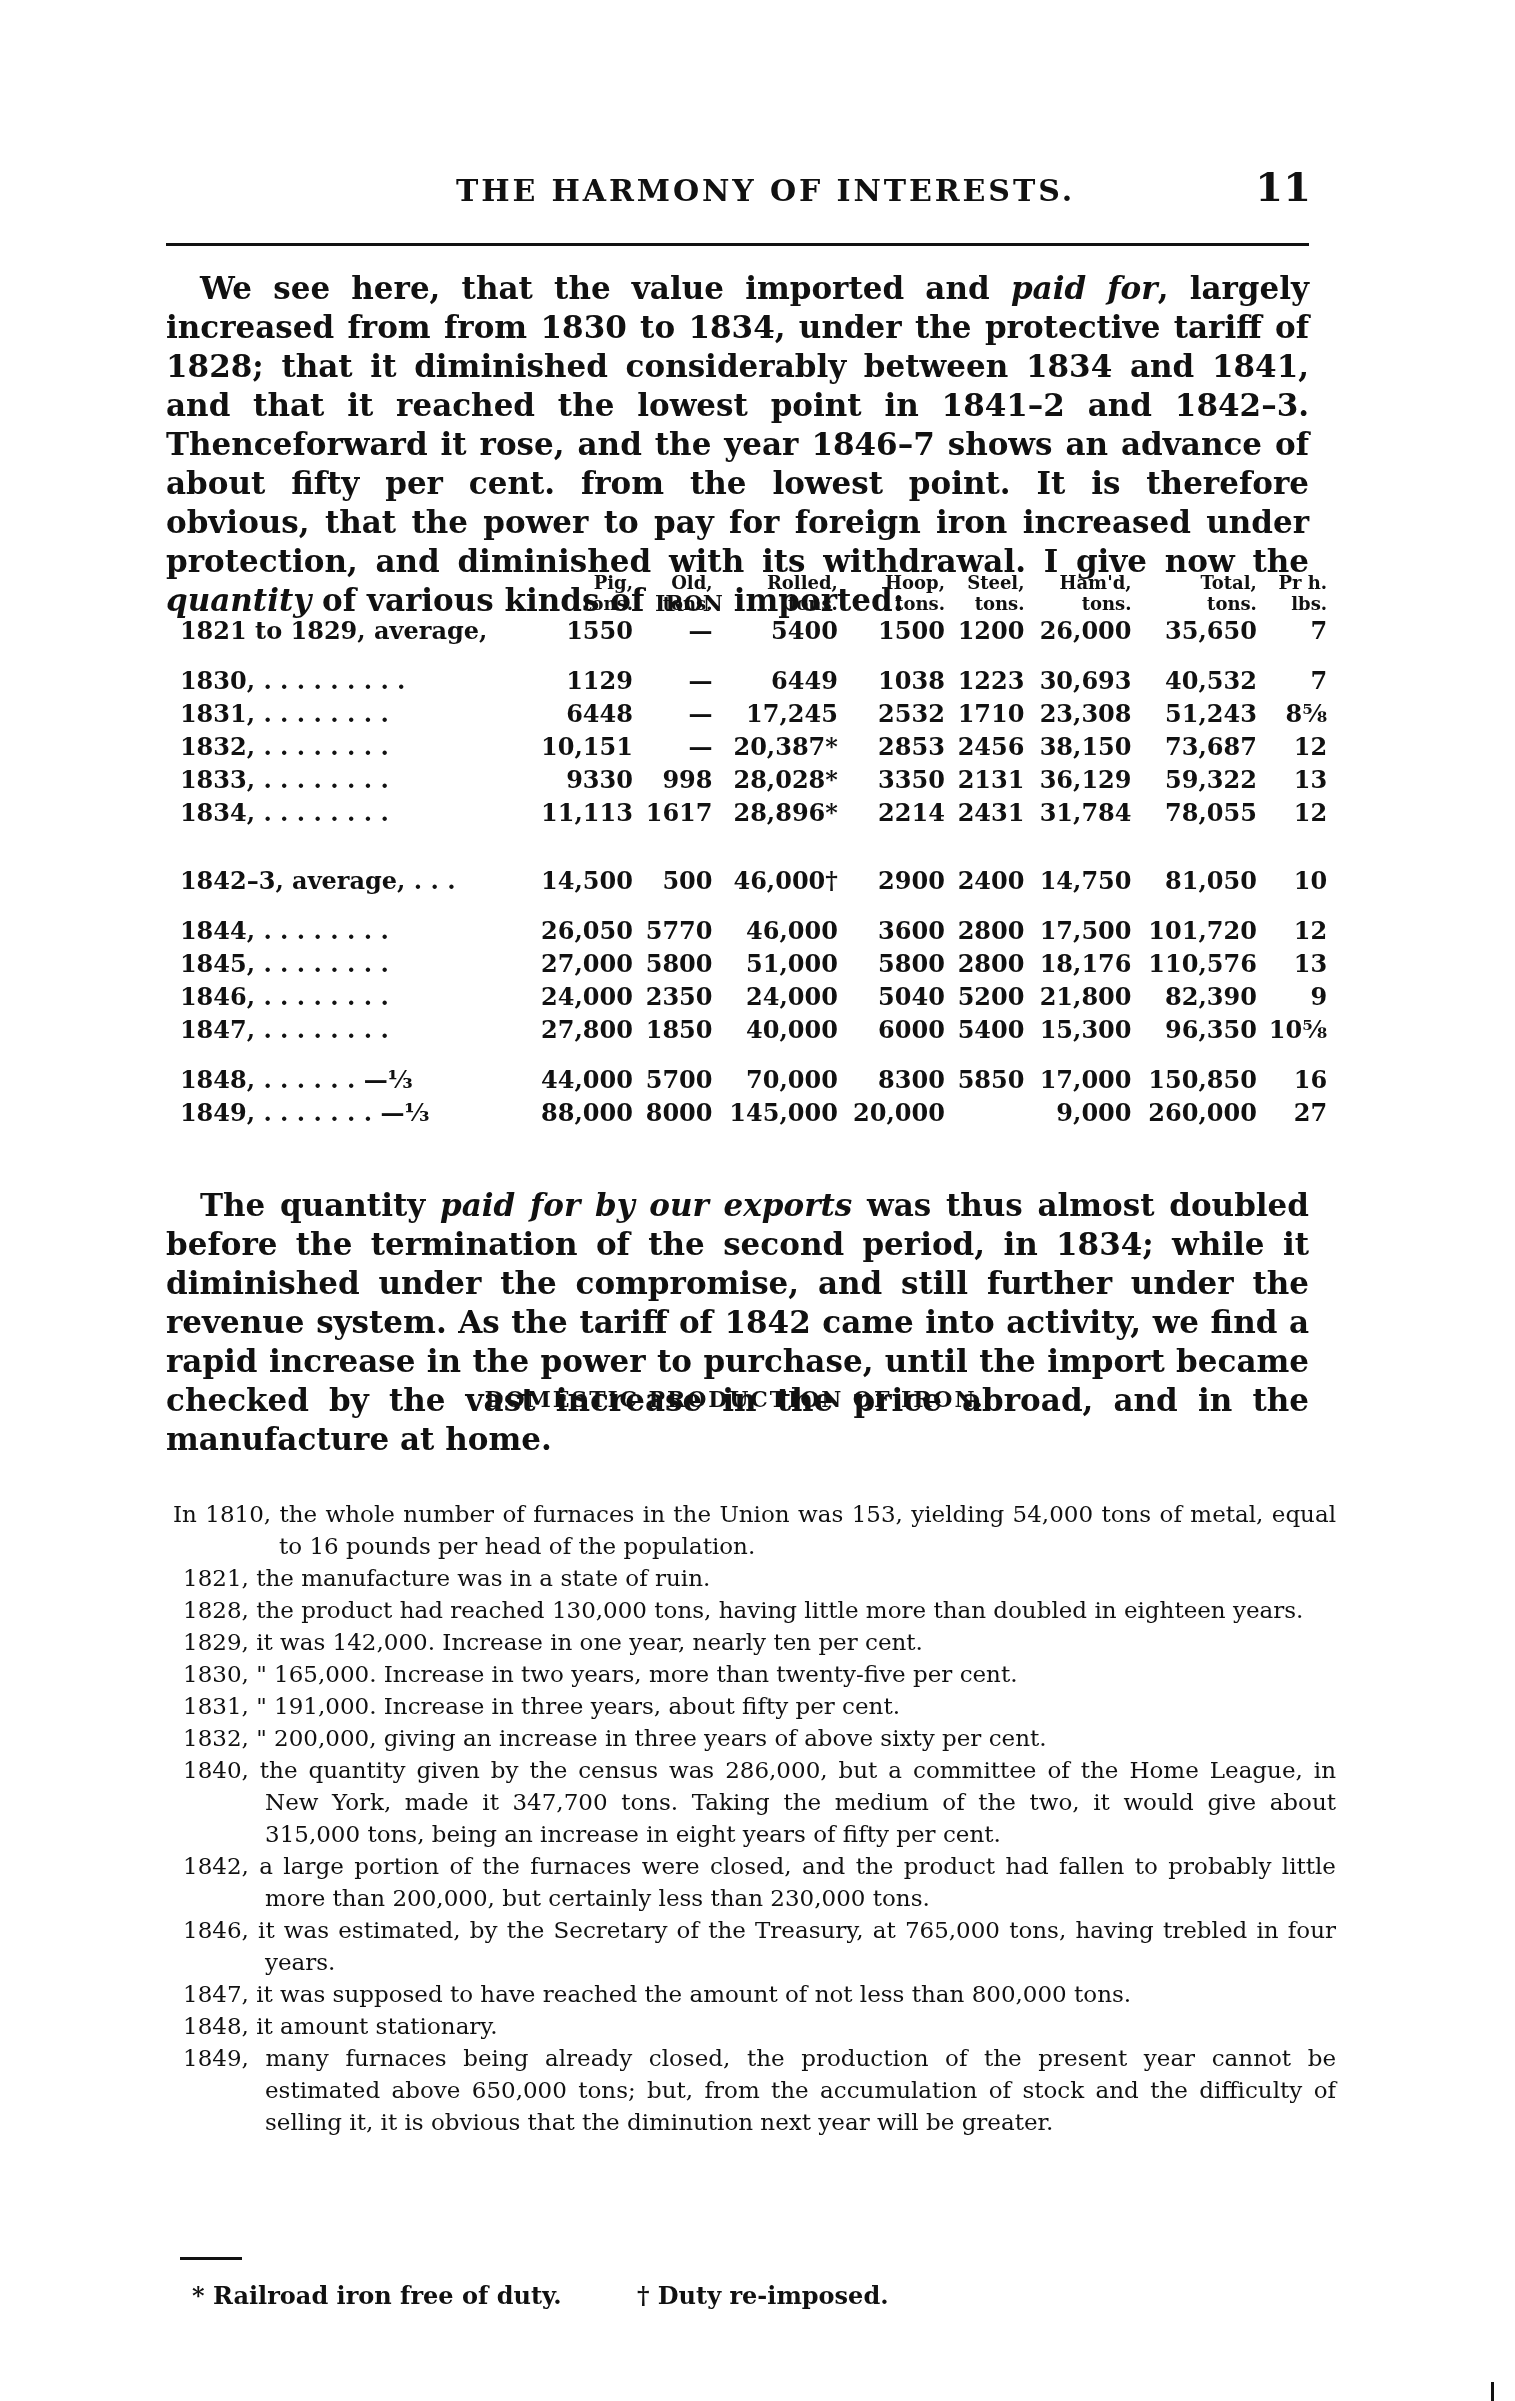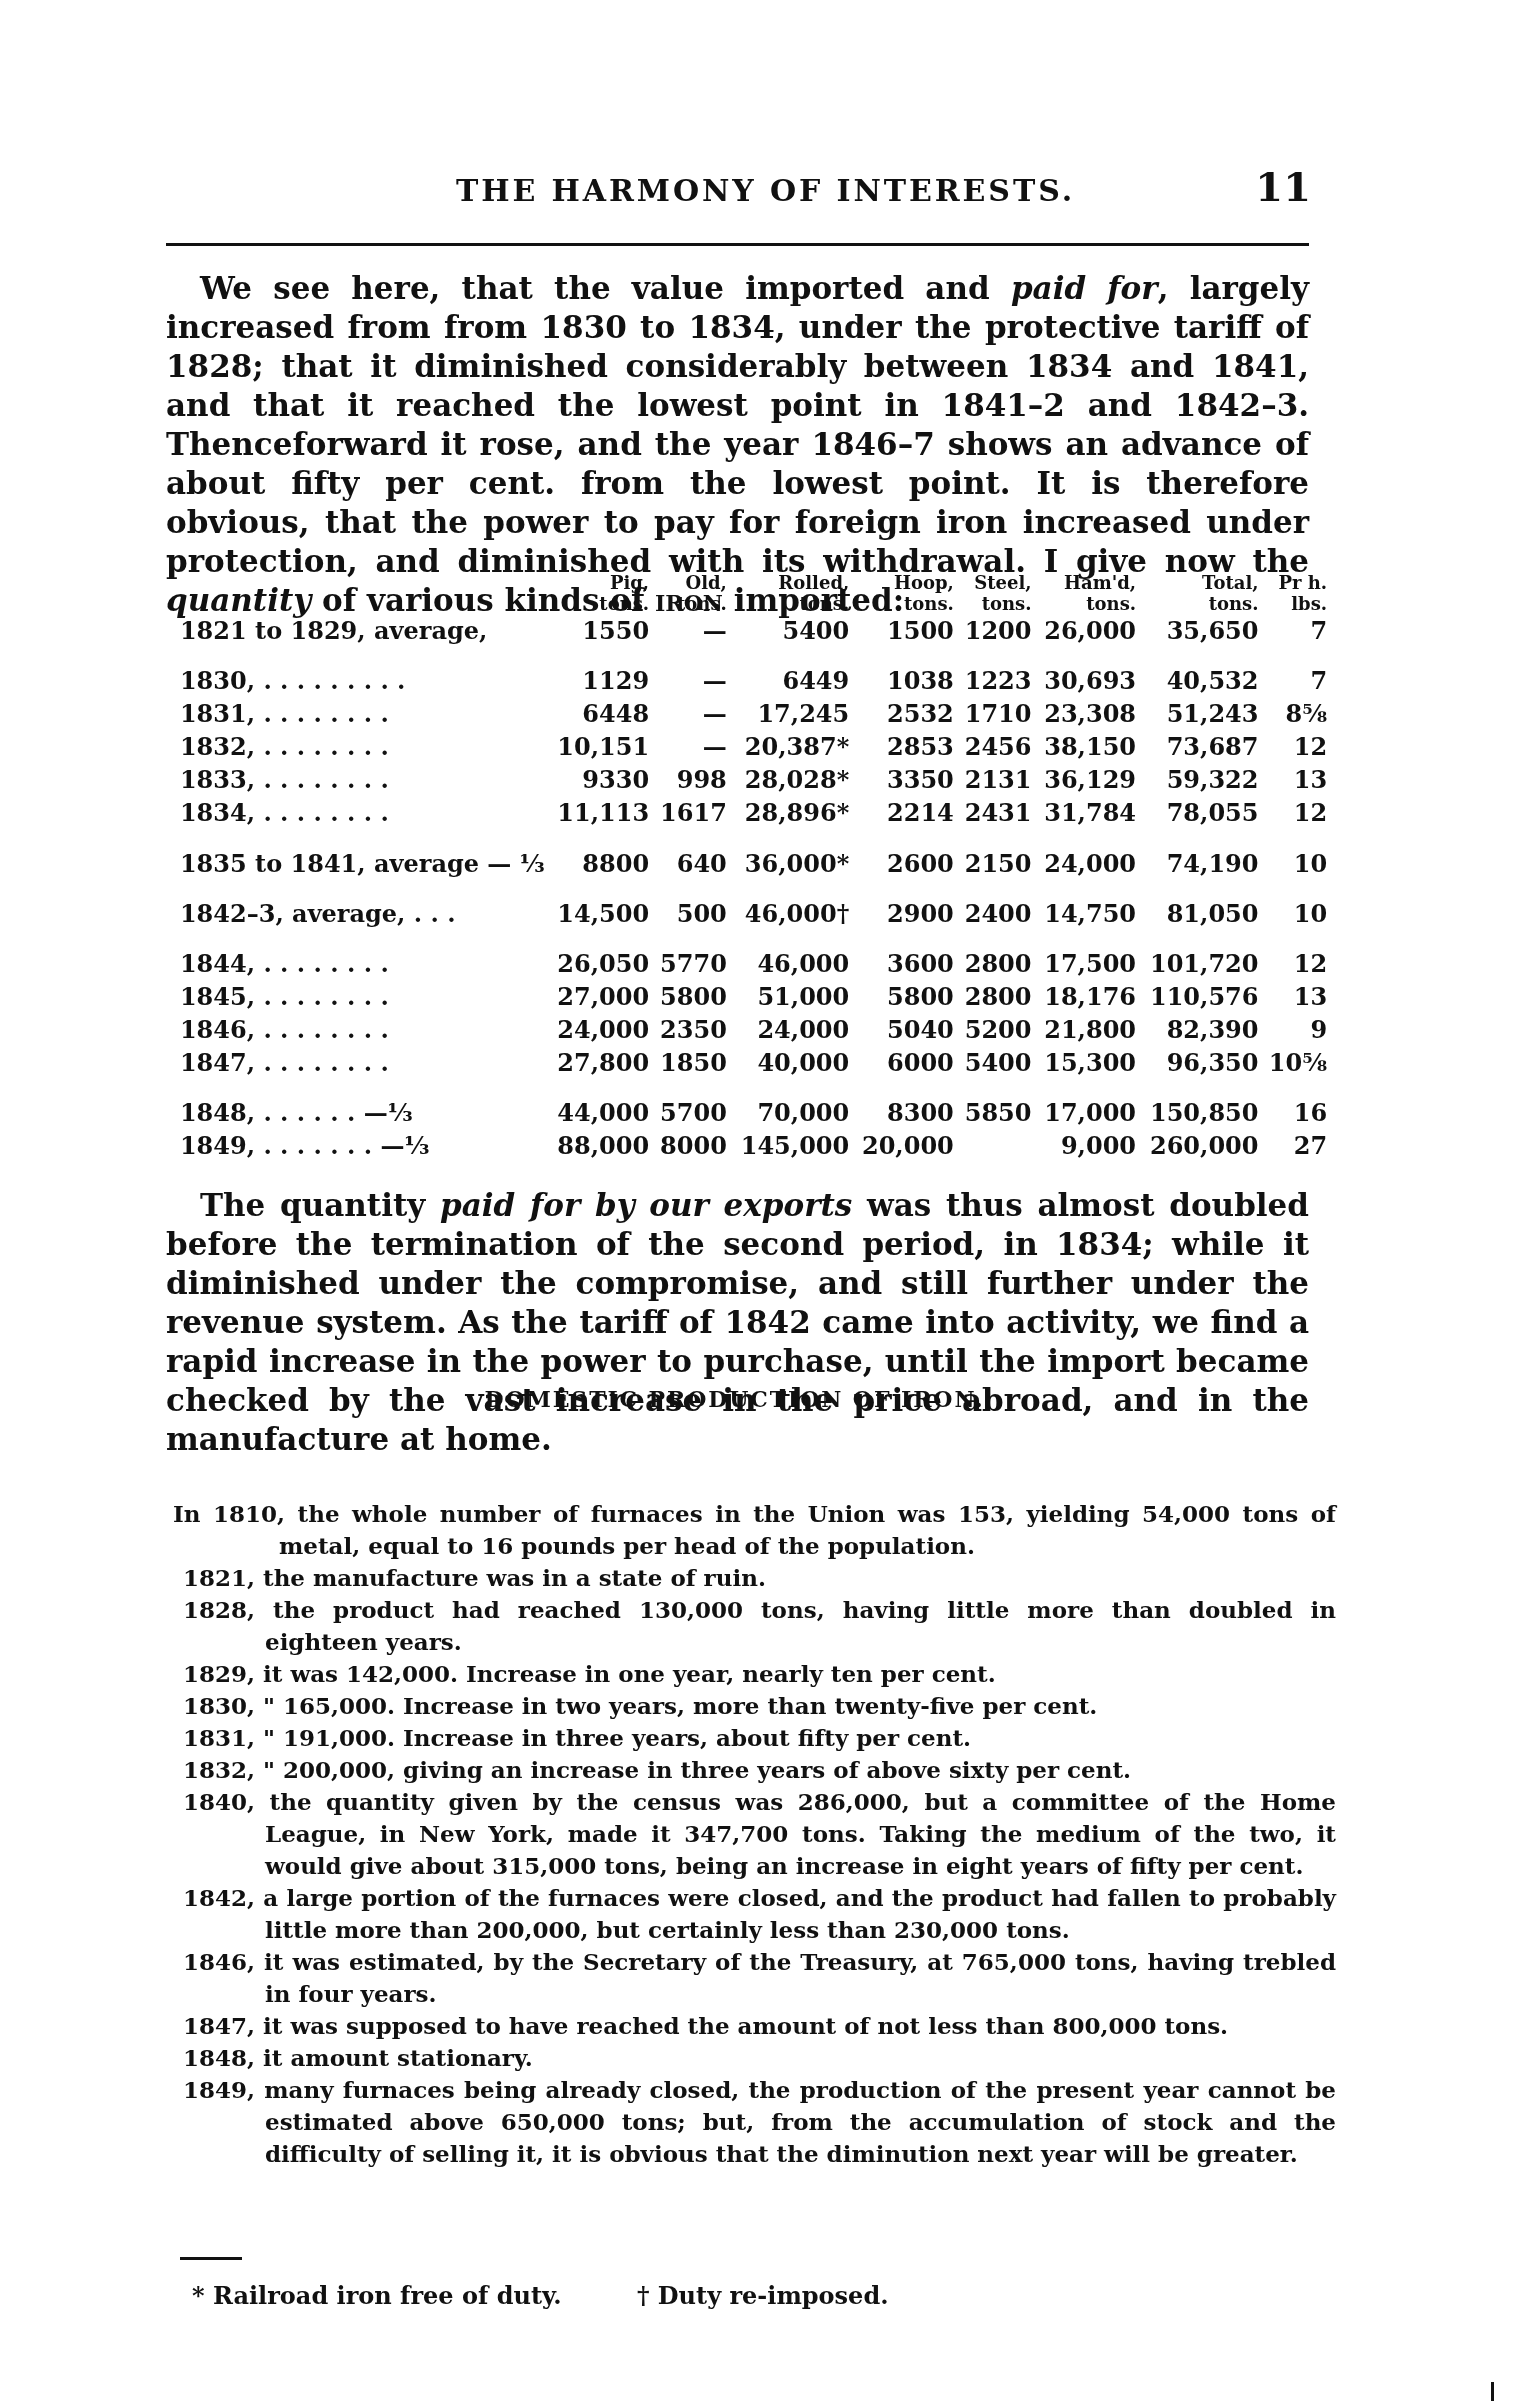--- a/index.html
+++ b/index.html
@@ -15,21 +15,21 @@
   .para em{font-style:italic;}
   .sc{font-variant:small-caps;}
   table.iron{position:absolute;left:161px;top:572px;width:1153px;border-collapse:collapse;
        font-size:24px;font-weight:bold;margin-left:16px;}
   table.iron td,table.iron th{padding:0 2.9px;text-align:right;white-space:nowrap;}
   table.iron th{font-size:18px;line-height:21px;vertical-align:bottom;}
   table.iron td.lbl{text-align:left;width:346px;}
   table.iron tr.r td{height:33px;}
   table.iron tr.gap td{height:17.3px;}
   .sect{left:158px;top:1374px;width:1153px;text-align:center;font-size:22px;font-weight:bold;letter-spacing:1.9px;margin-top:12px;}
-  .entries{left:183px;top:1498px;width:1153px;font-size:23px;line-height:32px;font-weight:bold;}
+  .entries{left:183px;top:1498px;width:1153px;font-size:23px;line-height:32px;font-weight:normal;}
   .entry{padding-left:82px;text-indent:-82px;text-align:justify;}
   .entry.first{padding-left:96px;text-indent:-106px;}
   .fnrule{left:180px;top:2257px;width:62px;height:2.9px;background:#111;}
   .footnotes{left:192px;top:2281px;font-size:24px;font-weight:bold;}
   .footnotes span.fn{margin-right:67px;}
   .edge{left:1491px;top:2382px;width:2.9px;height:139px;background:#111;}
 </style>
 </head>
 <body>
 
@@ -123,31 +123,20 @@
         <td>28,896*</td>
         <td>2214</td>
         <td>2431</td>
         <td>31,784</td>
         <td>78,055</td>
         <td>12</td>
       </tr>
       <tr class="gap">
         <td colspan="9"></td>
       </tr>
-      <tr class="r">
-        <td class="lbl">1835 to 1841, average — ⅓</td>
-        <td>8800</td>
-        <td>640</td>
-        <td>36,000*</td>
-        <td>2600</td>
-        <td>2150</td>
-        <td>24,000</td>
-        <td>74,190</td>
-        <td>10</td>
-      </tr>
       <tr class="gap">
         <td colspan="9"></td>
       </tr>
       <tr class="r">
         <td class="lbl">1842–3, average, . . .</td>
         <td>14,500</td>
         <td>500</td>
         <td>46,000†</td>
         <td>2900</td>
         <td>2400</td>

